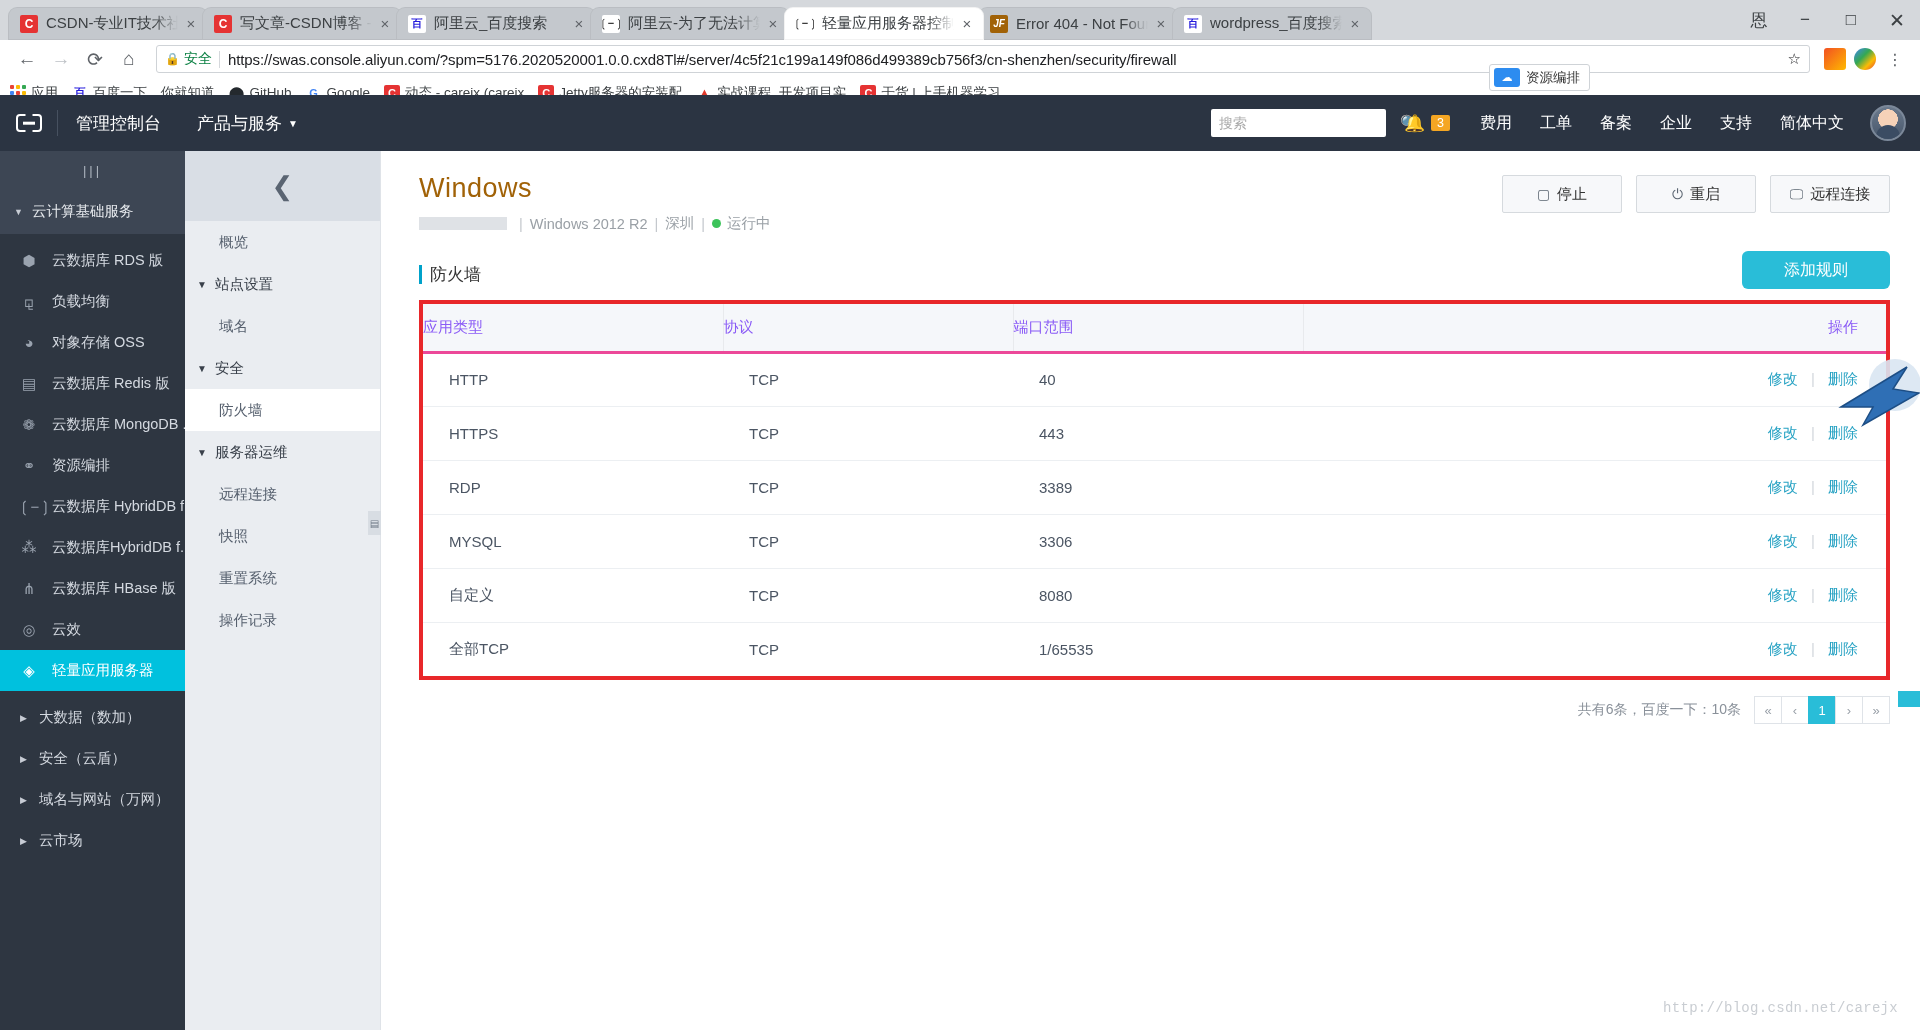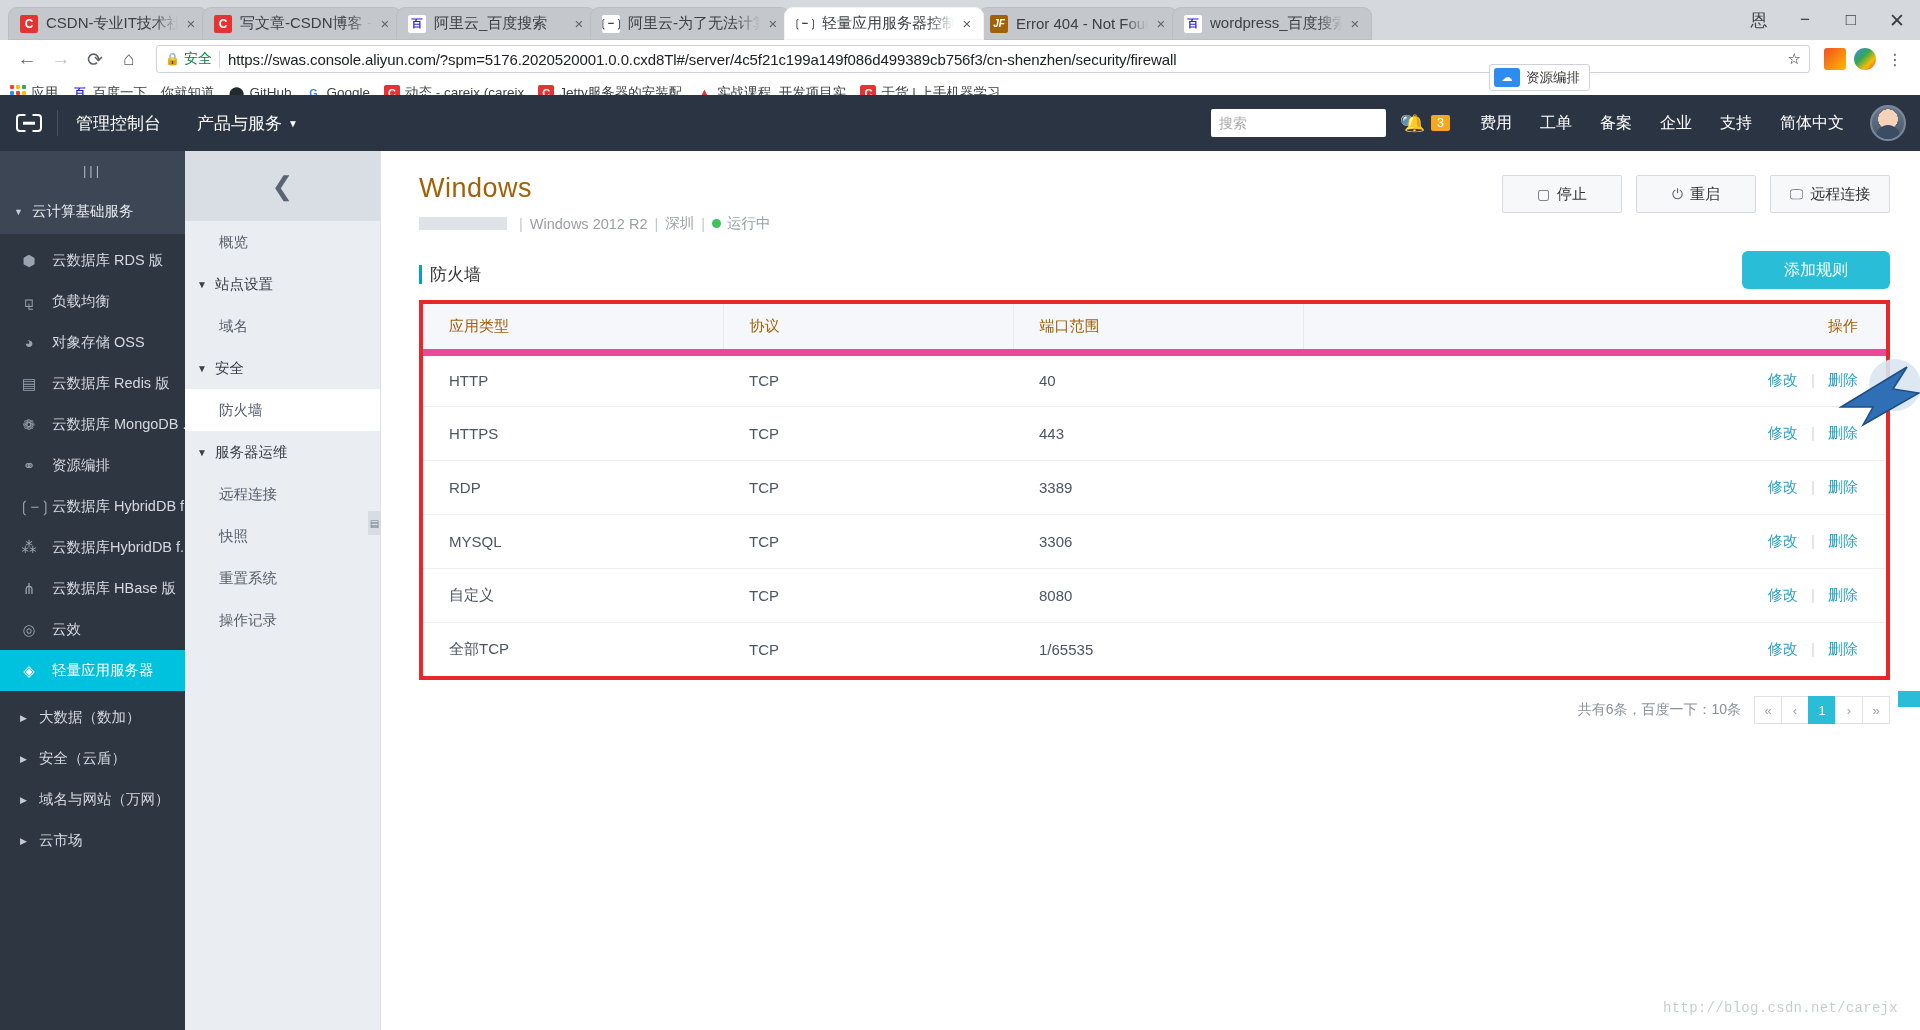--- a/index.html
+++ b/index.html
@@ -229,21 +229,21 @@
     font-size: 16px; border-radius: 6px;
   }
 
   
   .table-wrap {
     margin: 14px 30px 0 38px; border: 4px solid #e8272a; position: relative;
   }
   table.fw { width: 100%; border-collapse: collapse; }
   table.fw th {
     background: #f5f7fa; height: 48px; font-weight: normal; font-size: 15px;
-    color: #a16207; text-align: left; padding-left: 26px; border-bottom: 7px solid #ec4899;
+    color: #8b5cf6; text-align: left; border-bottom: 3px solid #ec4899;
     border-right: 1px solid #e8eaed;
   }
   table.fw th:last-child { border-right: none; text-align: right; padding-right: 28px; }
   table.fw td {
     height: 54px; font-size: 15px; color: #4b5563; padding-left: 26px;
     border-bottom: 1px solid #eceff2; background: #fff;
   }
   table.fw tr:last-child td { border-bottom: none; }
   table.fw td.ops { text-align: right; padding-right: 28px; white-space: nowrap; }
   .op-link { color: #29a3c4; cursor: pointer; }

